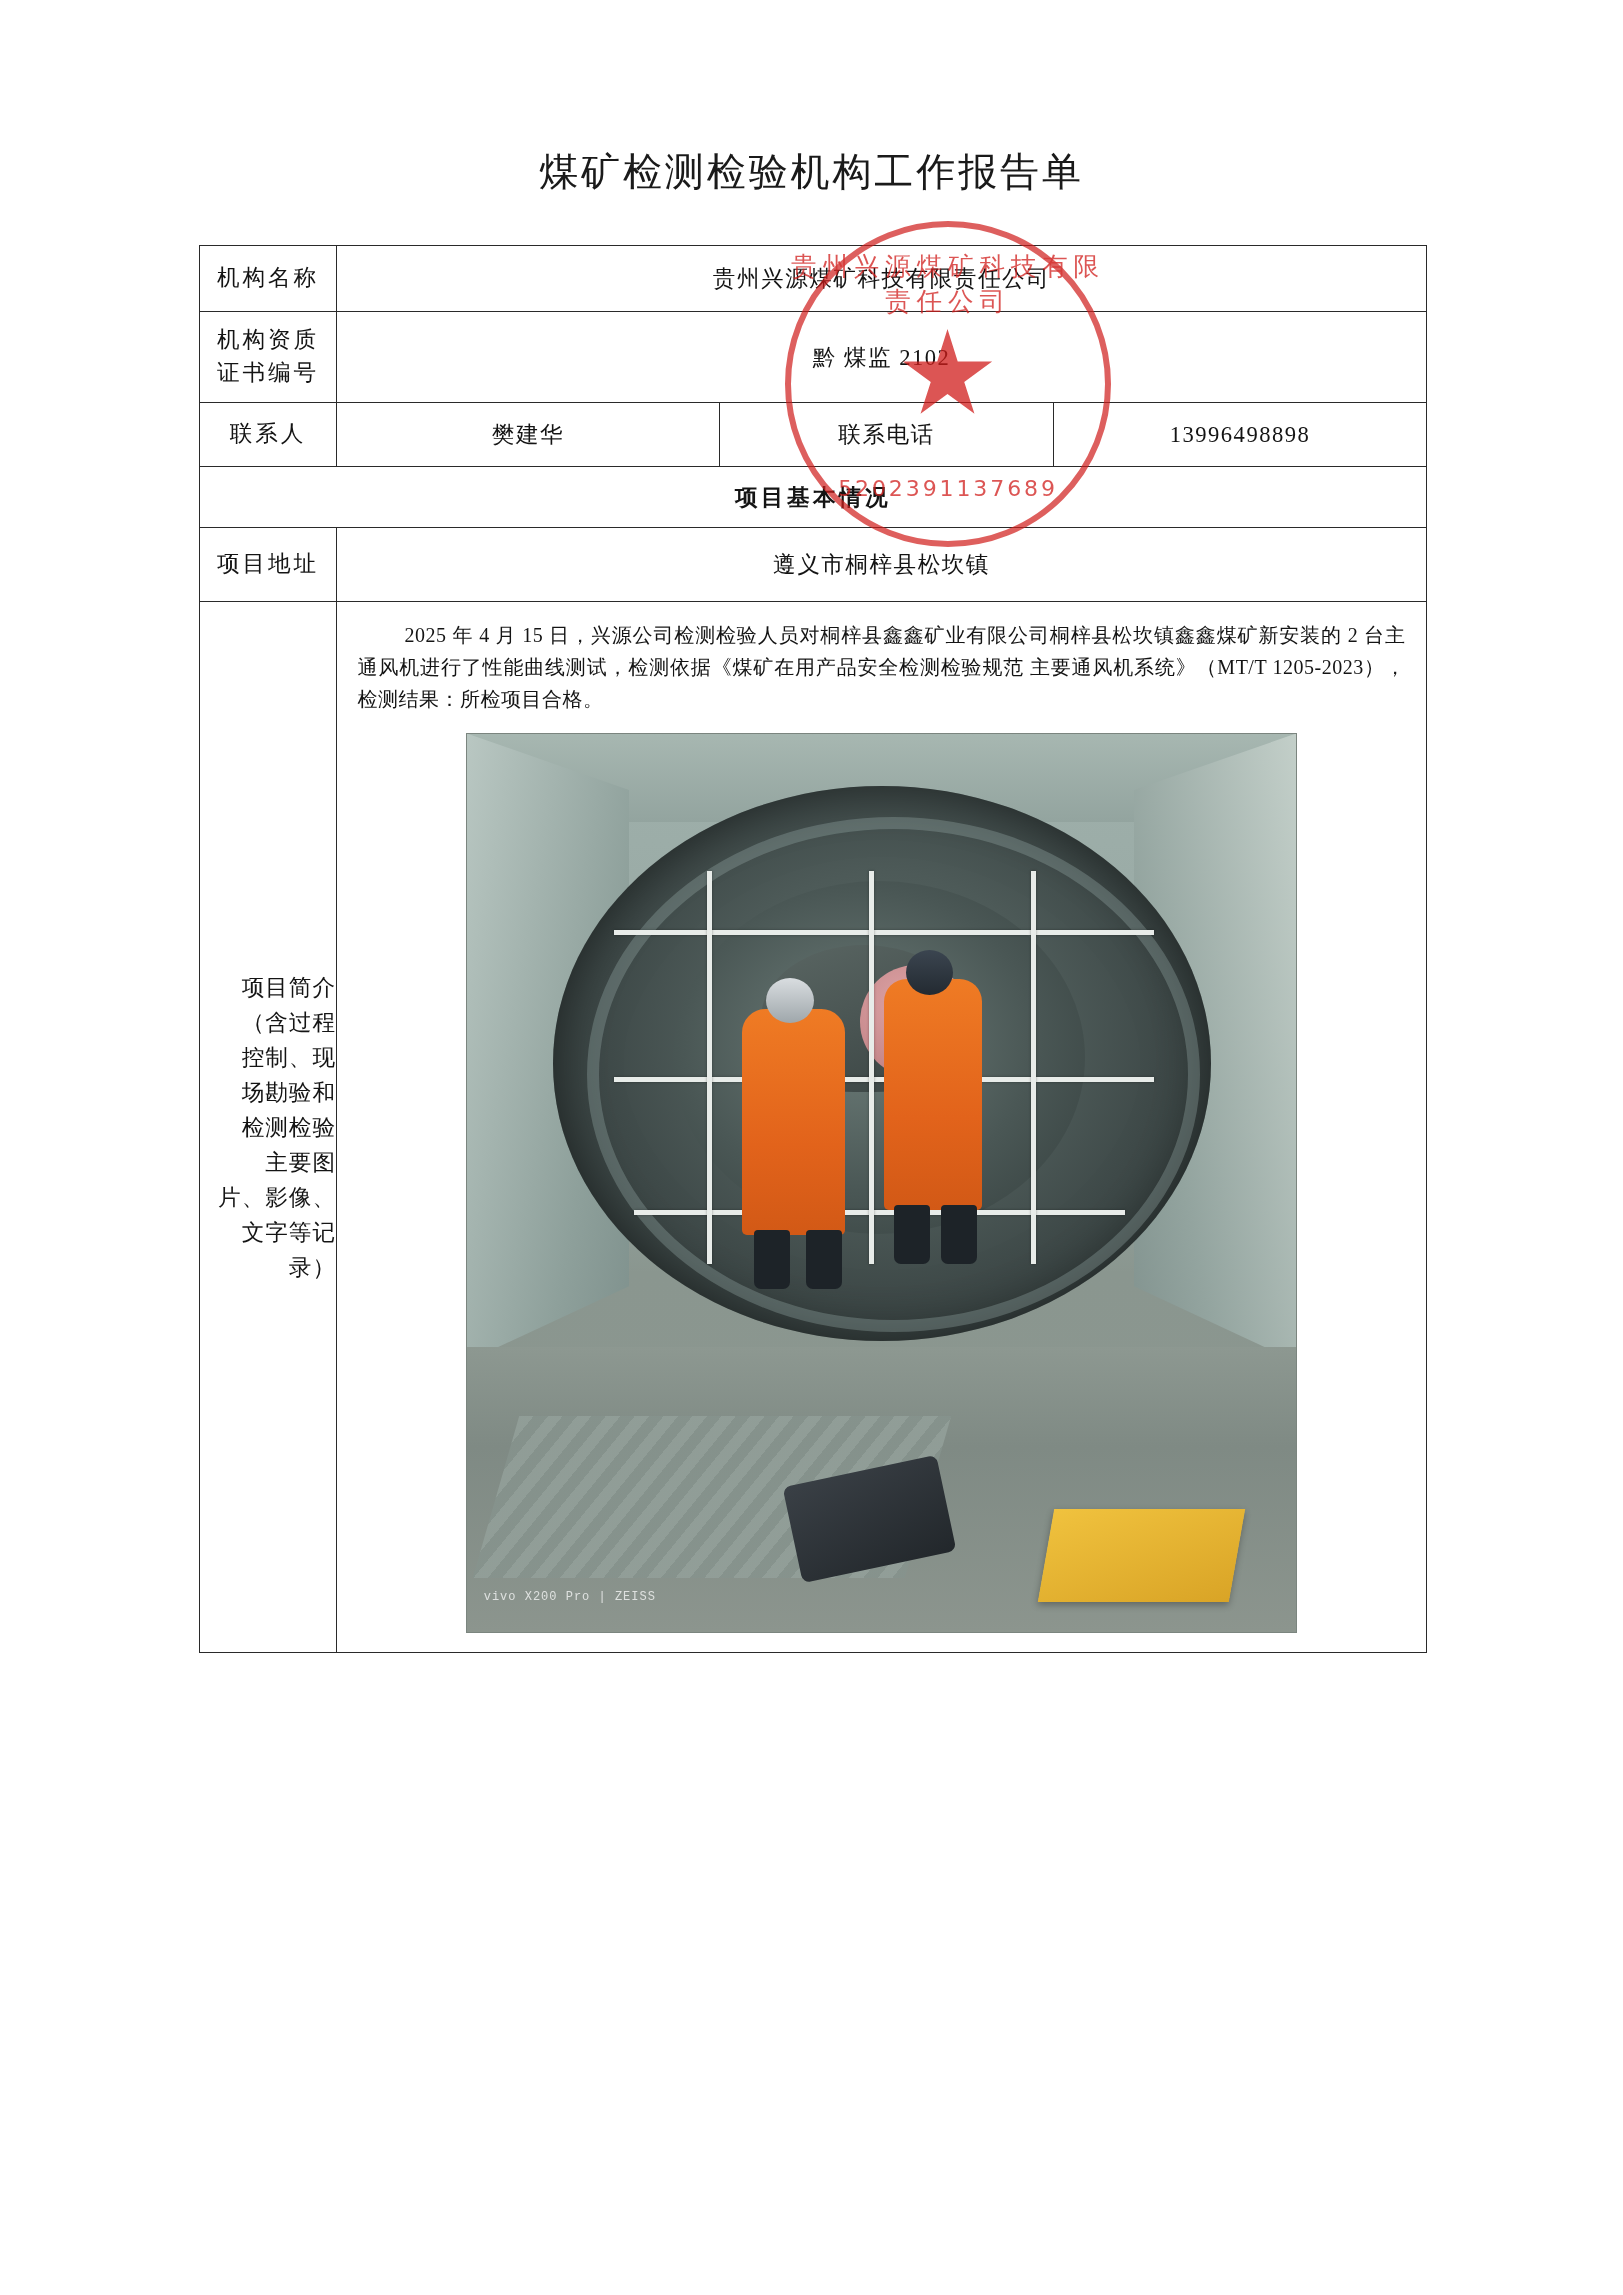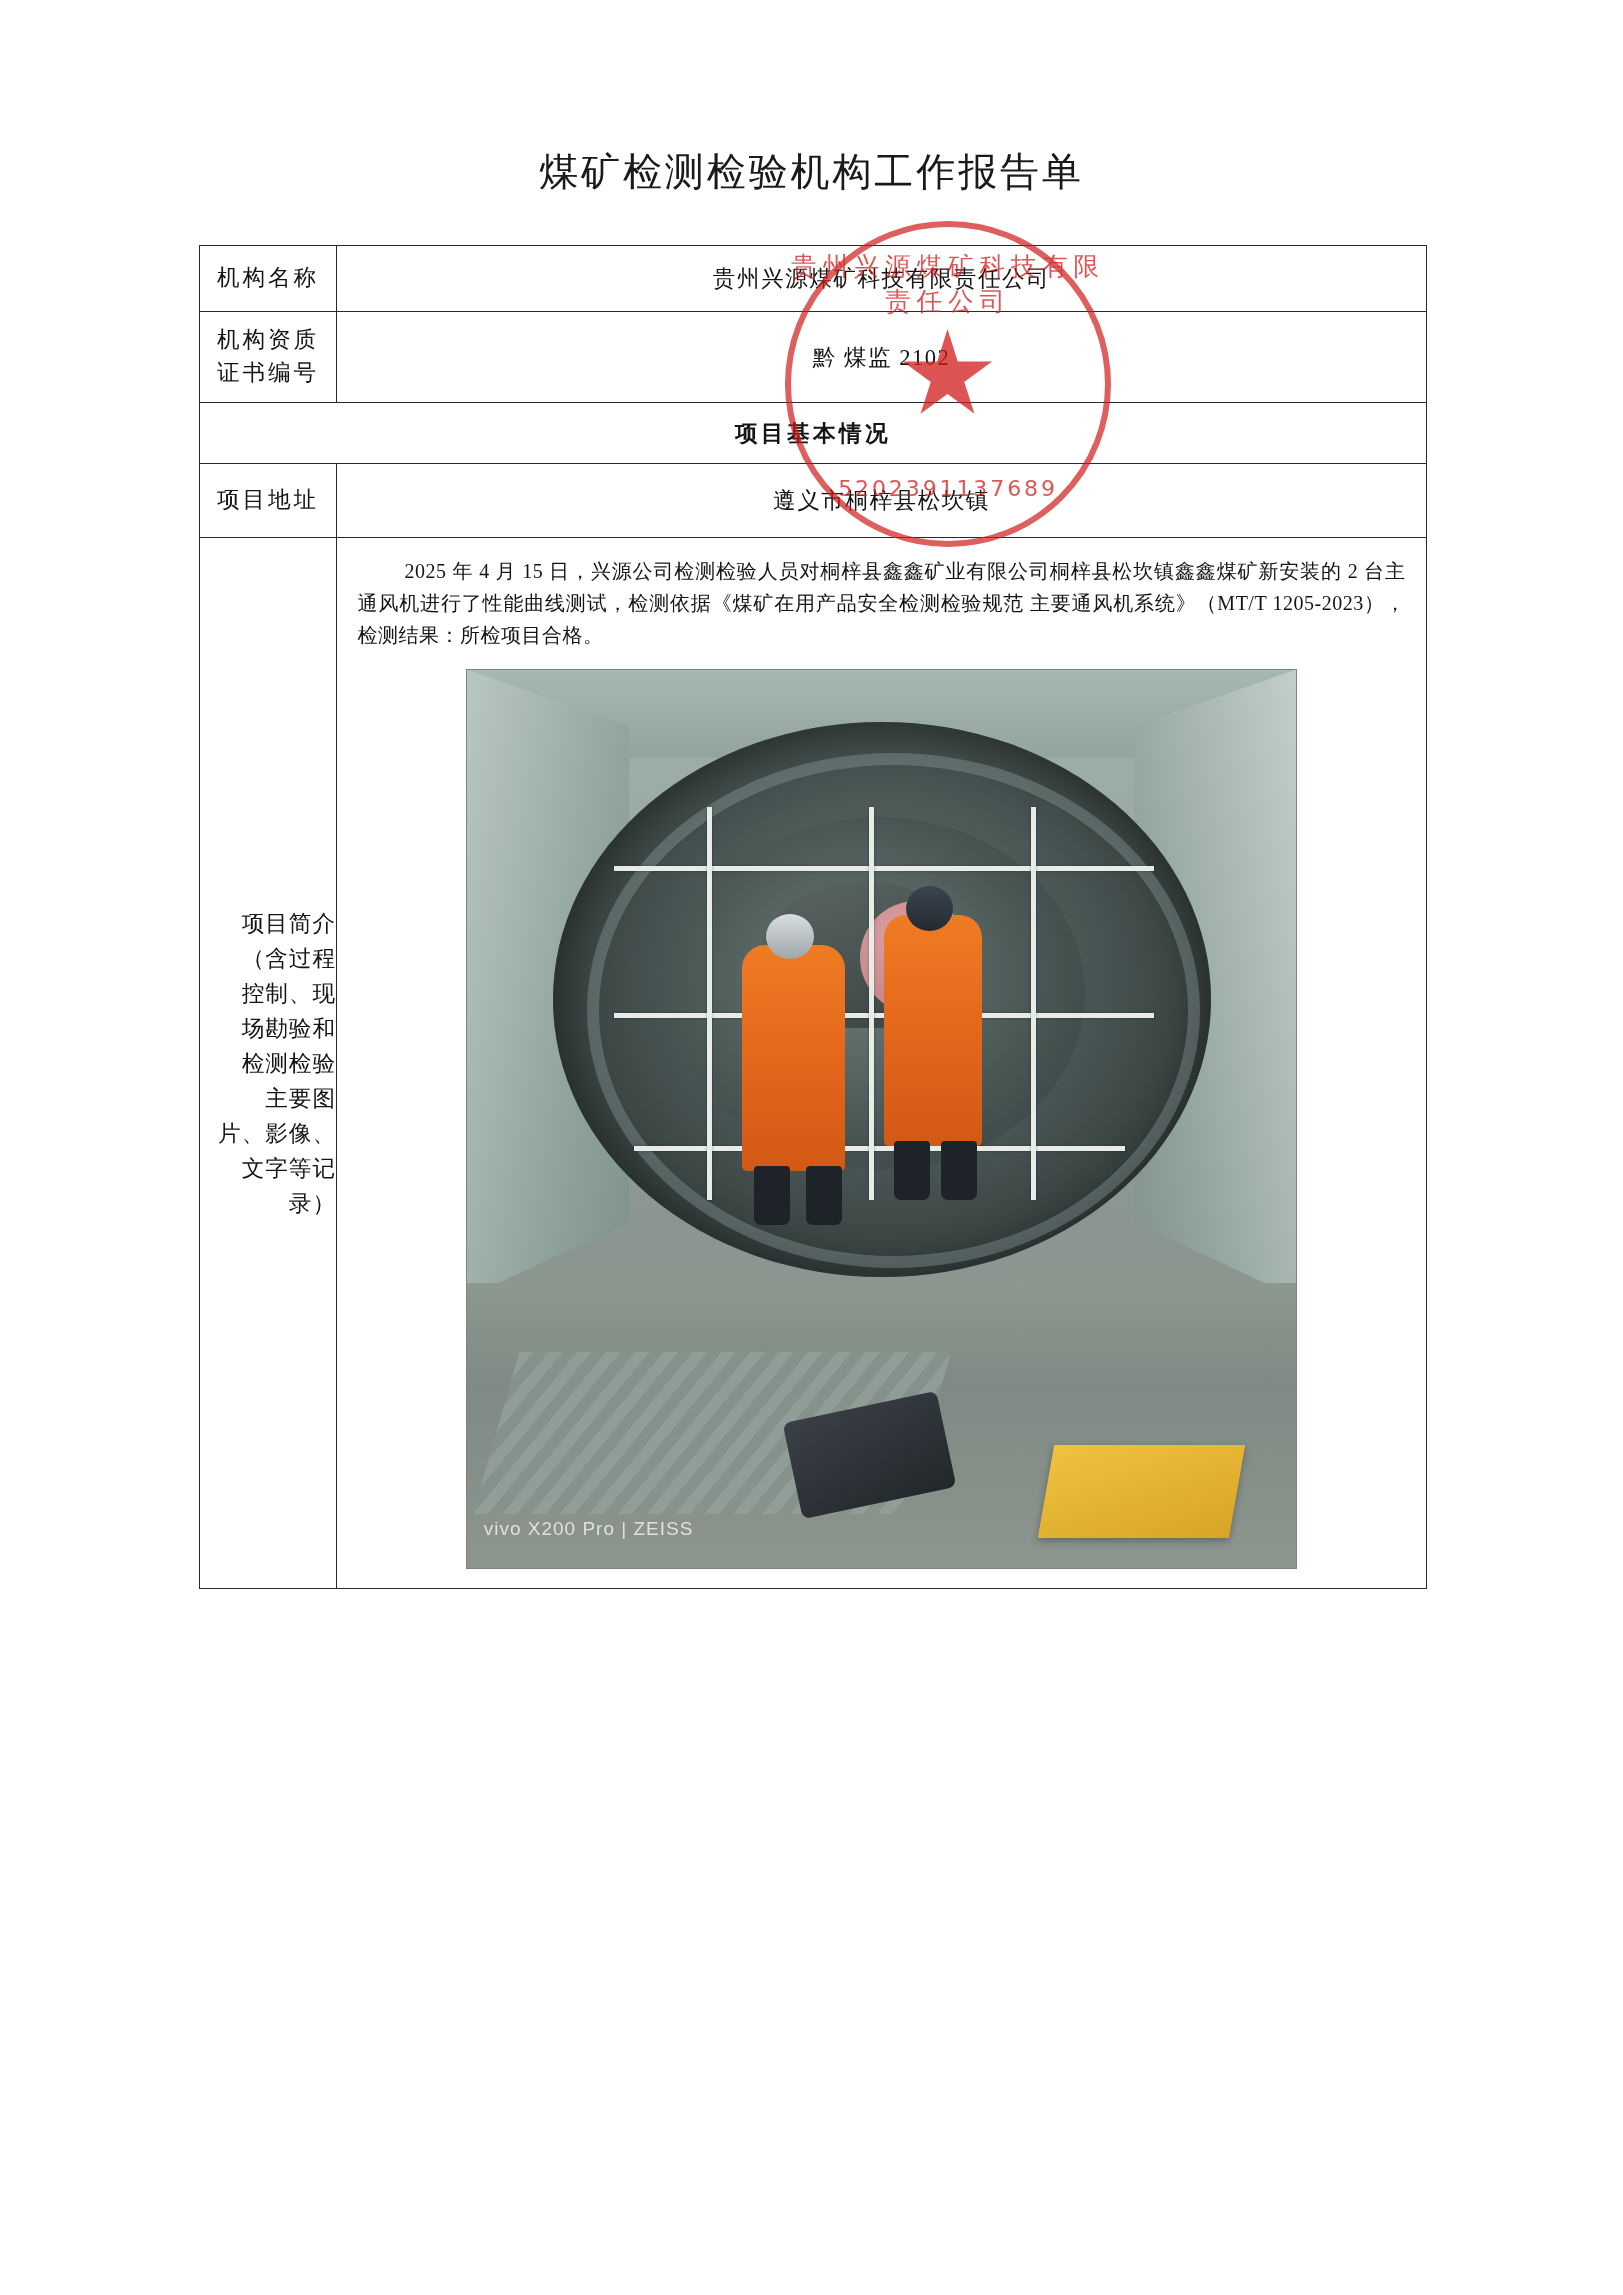--- a/index.html
+++ b/index.html
@@ -225,22 +225,22 @@
   }
   .case-dark {
     position: absolute; left: 324px; bottom: 64px; width: 157px; height: 98px;
     background: linear-gradient(160deg, #3a4046 0%, #22272b 100%);
     transform: rotate(-12deg);
     border-radius: 7.9px;
   }
   .ph-watermark {
     position: absolute;
     left: 16.7px; bottom: 27.5px;
-    font-family: Liberation Sans, sans-serif;
-    font-size: 19px;
+    font-family: Liberation Mono, monospace;
+    font-size: 12px;
     color: rgba(255,255,255,0.72);
     letter-spacing: 1px;
   }
 
   
   .seal {
     position: absolute;
     left: 785px;
     top: 221px;
     width: 314px;
@@ -295,20 +295,26 @@
       <tr class="row-h1">
         <td class="cell-label">机构名称</td>
         <td class="cell-value" colspan="3">贵州兴源煤矿科技有限责任公司</td>
       </tr>
       <tr class="row-h2">
         <td class="cell-label">
           <div>机构资质</div>
           <div>证书编号</div>
         </td>
         <td class="cell-value" colspan="3">黔  煤监  2102</td>
+      </tr>
+      <tr class="row-h3">
+        <td class="cell-label">联系人</td>
+        <td class="cell-value">樊建华</td>
+        <td class="cell-value">联系电话</td>
+        <td class="cell-value">13996498898</td>
       </tr>
       <tr class="row-h4">
         <td class="cell-section" colspan="4">项目基本情况</td>
       </tr>
       <tr class="row-h6">
         <td class="cell-label">项目地址</td>
         <td class="cell-value" colspan="3">遵义市桐梓县松坎镇</td>
       </tr>
       <tr>
         <td class="vert-label">

